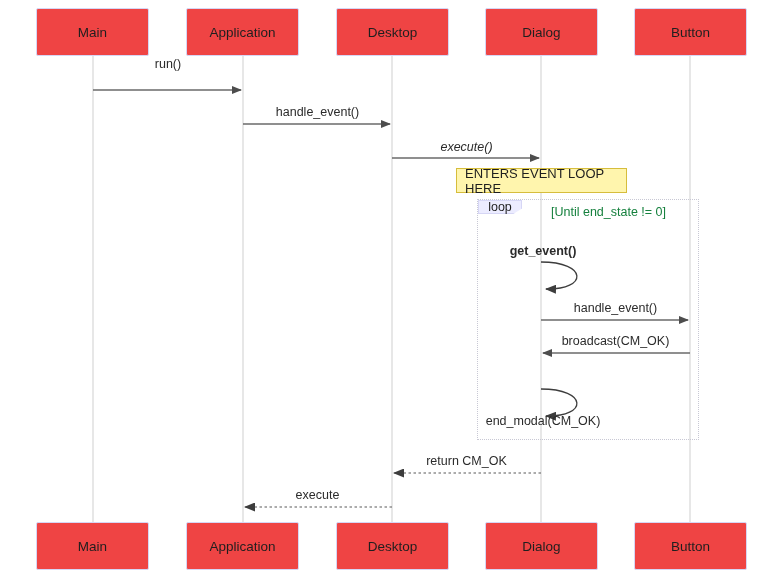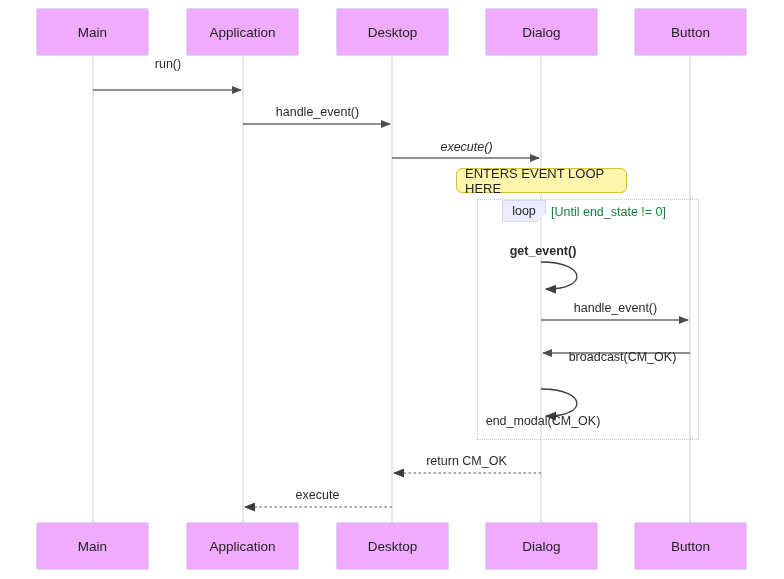--- a/index.html
+++ b/index.html
@@ -22,21 +22,21 @@
     position: absolute;
     left: 0;
     top: 0;
     width: 784px;
     height: 579px;
   }
   .participant {
     position: absolute;
     width: 113px;
     height: 48px;
-    background: #f0abfc;
+    background: #ef4444;
     border: 1px solid #d6d6f5;
     border-radius: 2px;
     box-sizing: border-box;
     display: flex;
     align-items: center;
     justify-content: center;
     font-size: 13.5px;
     color: #1f1f1f;
   }
   .note-box {
@@ -131,36 +131,36 @@
     <span>Desktop</span>
   </div>
   <div class="participant" style="left:485px; top:8px;">
     <span>Dialog</span>
   </div>
   <div class="participant" style="left:634px; top:8px;">
     <span>Button</span>
   </div>
 
   <div class="fragment" id="frag-box" style="left: 477px; top: 199px; width: 222px; height: 241px;"></div>
-  <div class="fragment-label" id="frag-label" style="left: 478px; top: 200px; width: 44px; height: 22px; margin-left: 24px;">
+  <div class="fragment-label" id="frag-label" style="left: 478px; top: 200px; width: 44px; height: 14px;">
     <span>loop</span>
   </div>
   <div class="fragment-guard" id="frag-guard" style="left: 551px; top: 205px;">[Until end_state != 0]</div>
 
-  <div class="note-box" id="note-box" style="left: 456px; top: 168px; width: 171px; height: 25px; border-radius: 6px;">
+  <div class="note-box" id="note-box" style="left: 456px; top: 168px; width: 171px; height: 25px;">
     <span>ENTERS EVENT LOOP HERE</span>
   </div>
 
   <div id="labels">
       <div class="msg-label" style="left: 168px; top: 57px;">run()</div>
       <div class="msg-label" style="left: 317.5px; top: 105px;">handle_event()</div>
       <div class="msg-label" style="left: 466.5px; top: 140px; font-style: italic;">execute()</div>
       <div class="msg-label" style="left: 543px; top: 244px; font-weight: bold;">get_event()</div>
       <div class="msg-label" style="left: 615.5px; top: 301px;">handle_event()</div>
-      <div class="msg-label" style="left: 615.5px; top: 350px; margin-left: 7px;">broadcast(CM_OK)</div>
+      <div class="msg-label" style="left: 615.5px; top: 334px;">broadcast(CM_OK)</div>
       <div class="msg-label" style="left: 543px; top: 378px; margin-top: 36px;">end_modal(CM_OK)</div>
       <div class="msg-label" style="left: 466.5px; top: 454px;">return CM_OK</div>
       <div class="msg-label" style="left: 317.5px; top: 488px;">execute</div>
     </div>
 
   <div class="participant" style="left:36px; top:522px;">
     <span>Main</span>
   </div>
   <div class="participant" style="left:186px; top:522px;">
     <span>Application</span>

